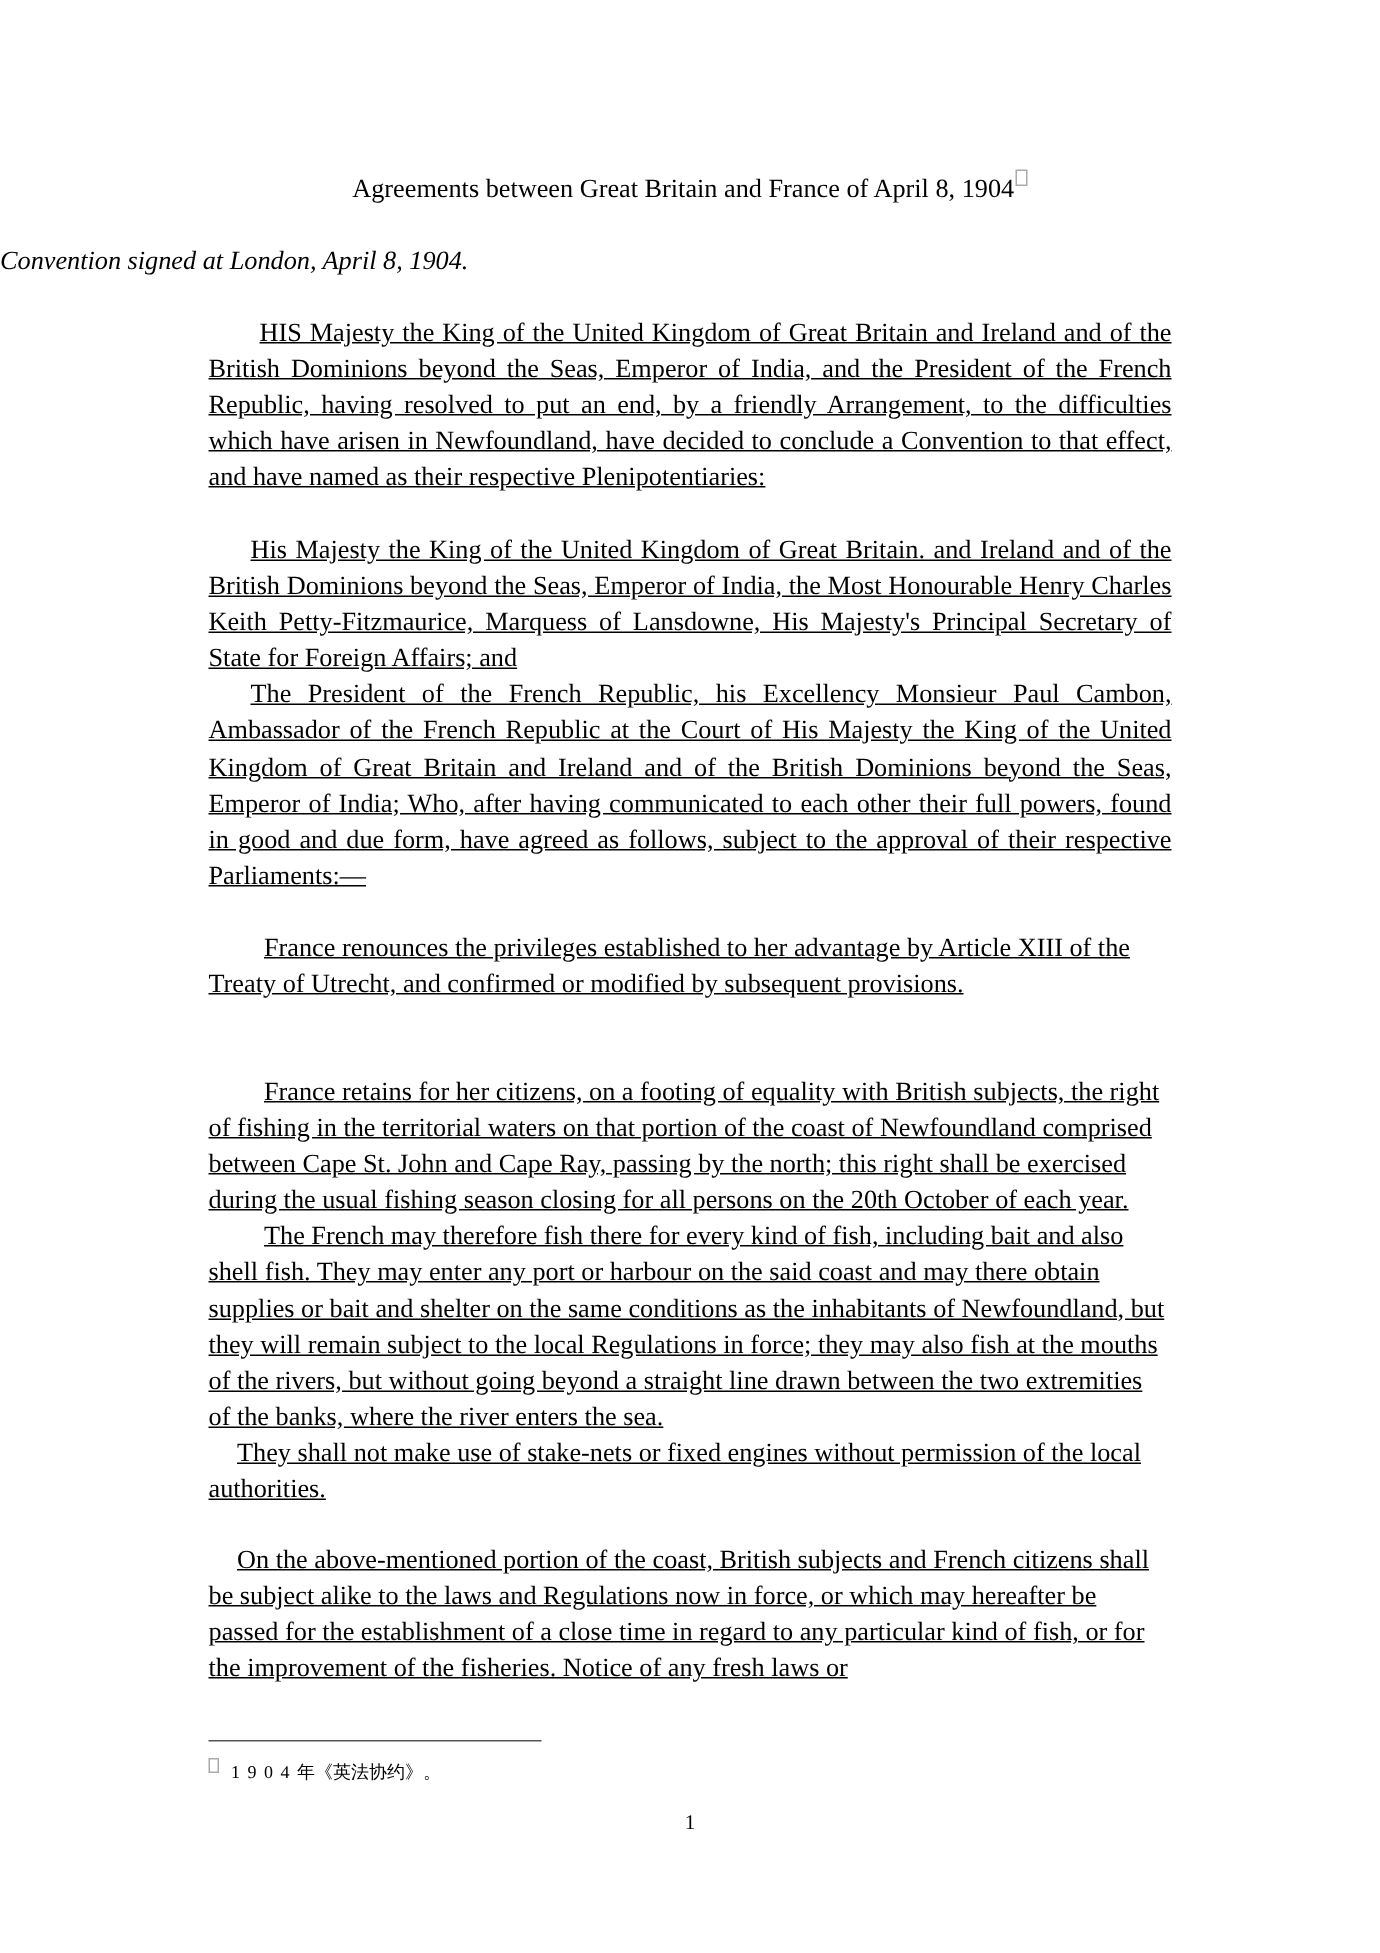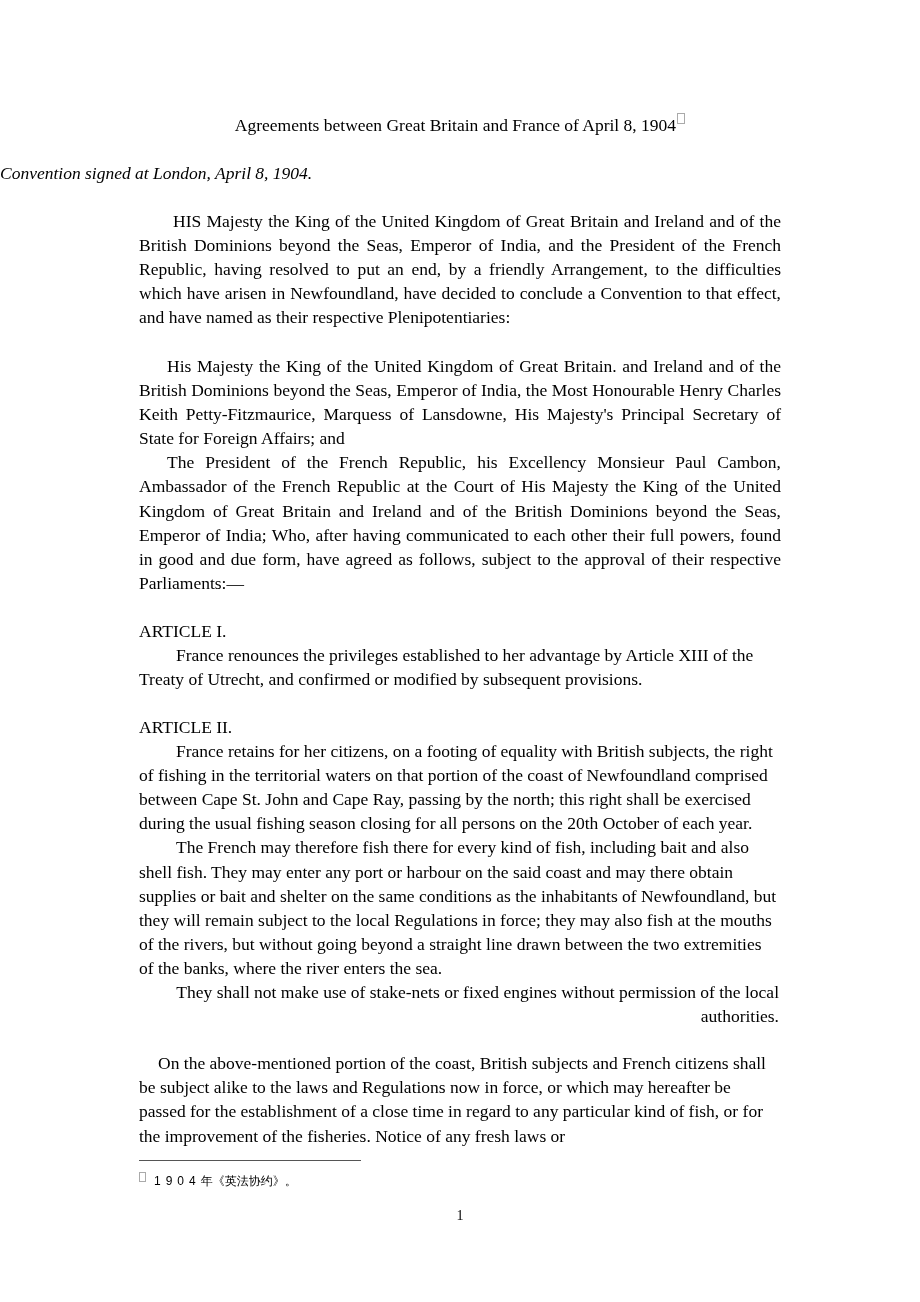--- a/index.html
+++ b/index.html
@@ -2,25 +2,25 @@
 <html><head>
 <meta charset="utf-8">
 <style>
   html, body { margin: 0; padding: 0; background: #ffffff; }
   body { width: 920px; height: 1302px; position: relative; overflow: hidden;
          font-family: "Liberation Serif", "DejaVu Serif", serif; color: #000; }
   .page { position: absolute; left: 0; top: 0; width: 920px; height: 926px; }
   .title { position: absolute; top: 113px; left: 0; width: 920px; text-align: center; font-size: 17.5px; line-height: 24px; }
   .title .fnref { display: inline-block; width: 6px; height: 9px; border: 1px solid #aaa; margin-left: 1px; vertical-align: 7px; }
   .subtitle { position: absolute; top: 161px; left: 0; width: 920px; text-align: left; font-size: 17.5px; font-style: italic; line-height: 24px; }
-  .body { position: absolute; left: 139px; width: 642px; font-size: 17.5px; line-height: 24.1px; }
+  .body { position: absolute; left: 139px; width: 642px; font-size: 17.5px; line-height: 24.1px; text-decoration: underline; }
   .just { text-align: justify; text-align-last: left; }
   .p { margin: 0; }
   .footrule { position: absolute; left: 139px; top: 1160px; width: 222px; height: 1px; background: #555; }
-  .footnote { position: absolute; left: 139px; top: 1172px; font-size: 12px; line-height: 16px; font-family: Liberation Sans, sans-serif; text-align: right; }
+  .footnote { position: absolute; left: 139px; top: 1172px; font-size: 12px; line-height: 16px; font-family: Liberation Serif, serif; text-align: right; }
   .footnote .mark { display: inline-block; width: 5px; height: 8px; border: 1px solid #aaa; margin-right: 8px; vertical-align: 3px; }
   .footnote .num { letter-spacing: 5px; }
   .pagenum { position: absolute; top: 1208px; left: 0; width: 920px; text-align: center; font-size: 14px; }
 </style>
 </head>
 <body>
 
 <div class="page">
 
   <div class="title">
@@ -32,29 +32,27 @@
   <div class="body just" style="top:209px;">
     <p class="p" style="text-indent:34px;">HIS Majesty the King of the United Kingdom of Great Britain and Ireland and of the British Dominions beyond the Seas, Emperor of India, and the President of the French Republic, having resolved to put an end, by a friendly Arrangement, to the difficulties which have arisen in Newfoundland, have decided to conclude a Convention to that effect, and have named as their respective Plenipotentiaries:</p>
   </div>
 
   <div class="body just" style="top:354px;">
     <p class="p" style="text-indent:28px;">His Majesty the King of the United Kingdom of Great Britain. and Ireland and of the British Dominions beyond the Seas, Emperor of India, the Most Honourable Henry Charles Keith Petty-Fitzmaurice, Marquess of Lansdowne, His Majesty's Principal Secretary of State for Foreign Affairs; and</p>
     <p class="p" style="text-indent:28px;">The President of the French Republic, his Excellency Monsieur Paul Cambon, Ambassador of the French Republic at the Court of His Majesty the King of the United Kingdom of Great Britain and Ireland and of the British Dominions beyond the Seas, Emperor of India; Who, after having communicated to each other their full powers, found in good and due form, have agreed as follows, subject to the approval of their respective Parliaments:—</p>
   </div>
 
   <div class="body" style="top:619px;">
-    <p class="p">ARTICLE I.</p>
     <p class="p" style="text-indent:37px;">France renounces the privileges established to her advantage by Article XIII of the Treaty of Utrecht, and confirmed or modified by subsequent provisions.</p>
   </div>
 
   <div class="body" style="top:715px; width:640px;">
-    <p class="p">ARTICLE II.</p>
     <p class="p" style="text-indent:37px;">France retains for her citizens, on a footing of equality with British subjects, the right of fishing in the territorial waters on that portion of the coast of Newfoundland comprised between Cape St. John and Cape Ray, passing by the north; this right shall be exercised during the usual fishing season closing for all persons on the 20th October of each year.</p>
     <p class="p" style="text-indent:37px;">The French may therefore fish there for every kind of fish, including bait and also shell fish. They may enter any port or harbour on the said coast and may there obtain supplies or bait and shelter on the same conditions as the inhabitants of Newfoundland, but they will remain subject to the local Regulations in force; they may also fish at the mouths of the rivers, but without going beyond a straight line drawn between the two extremities of the banks, where the river enters the sea.</p>
-    <p class="p" style="text-indent:19px;text-align:right;">They shall not make use of stake-nets or fixed engines without permission of the local authorities.</p>
+    <p class="p" style="text-indent:19px;">They shall not make use of stake-nets or fixed engines without permission of the local authorities.</p>
     <p class="p" style="text-indent:19px;margin-top:23px;">On the above-mentioned portion of the coast, British subjects and French citizens shall be subject alike to the laws and Regulations now in force, or which may hereafter be passed for the establishment of a close time in regard to any particular kind of fish, or for the improvement of the fisheries. Notice of any fresh laws or</p>
   </div>
 
   <div class="footrule"></div>
 
   <div class="footnote">
     <span class="mark"></span><span class="num">1904</span><span>年《英法协约》。</span>
   </div>
 
   <div class="pagenum">1</div>

